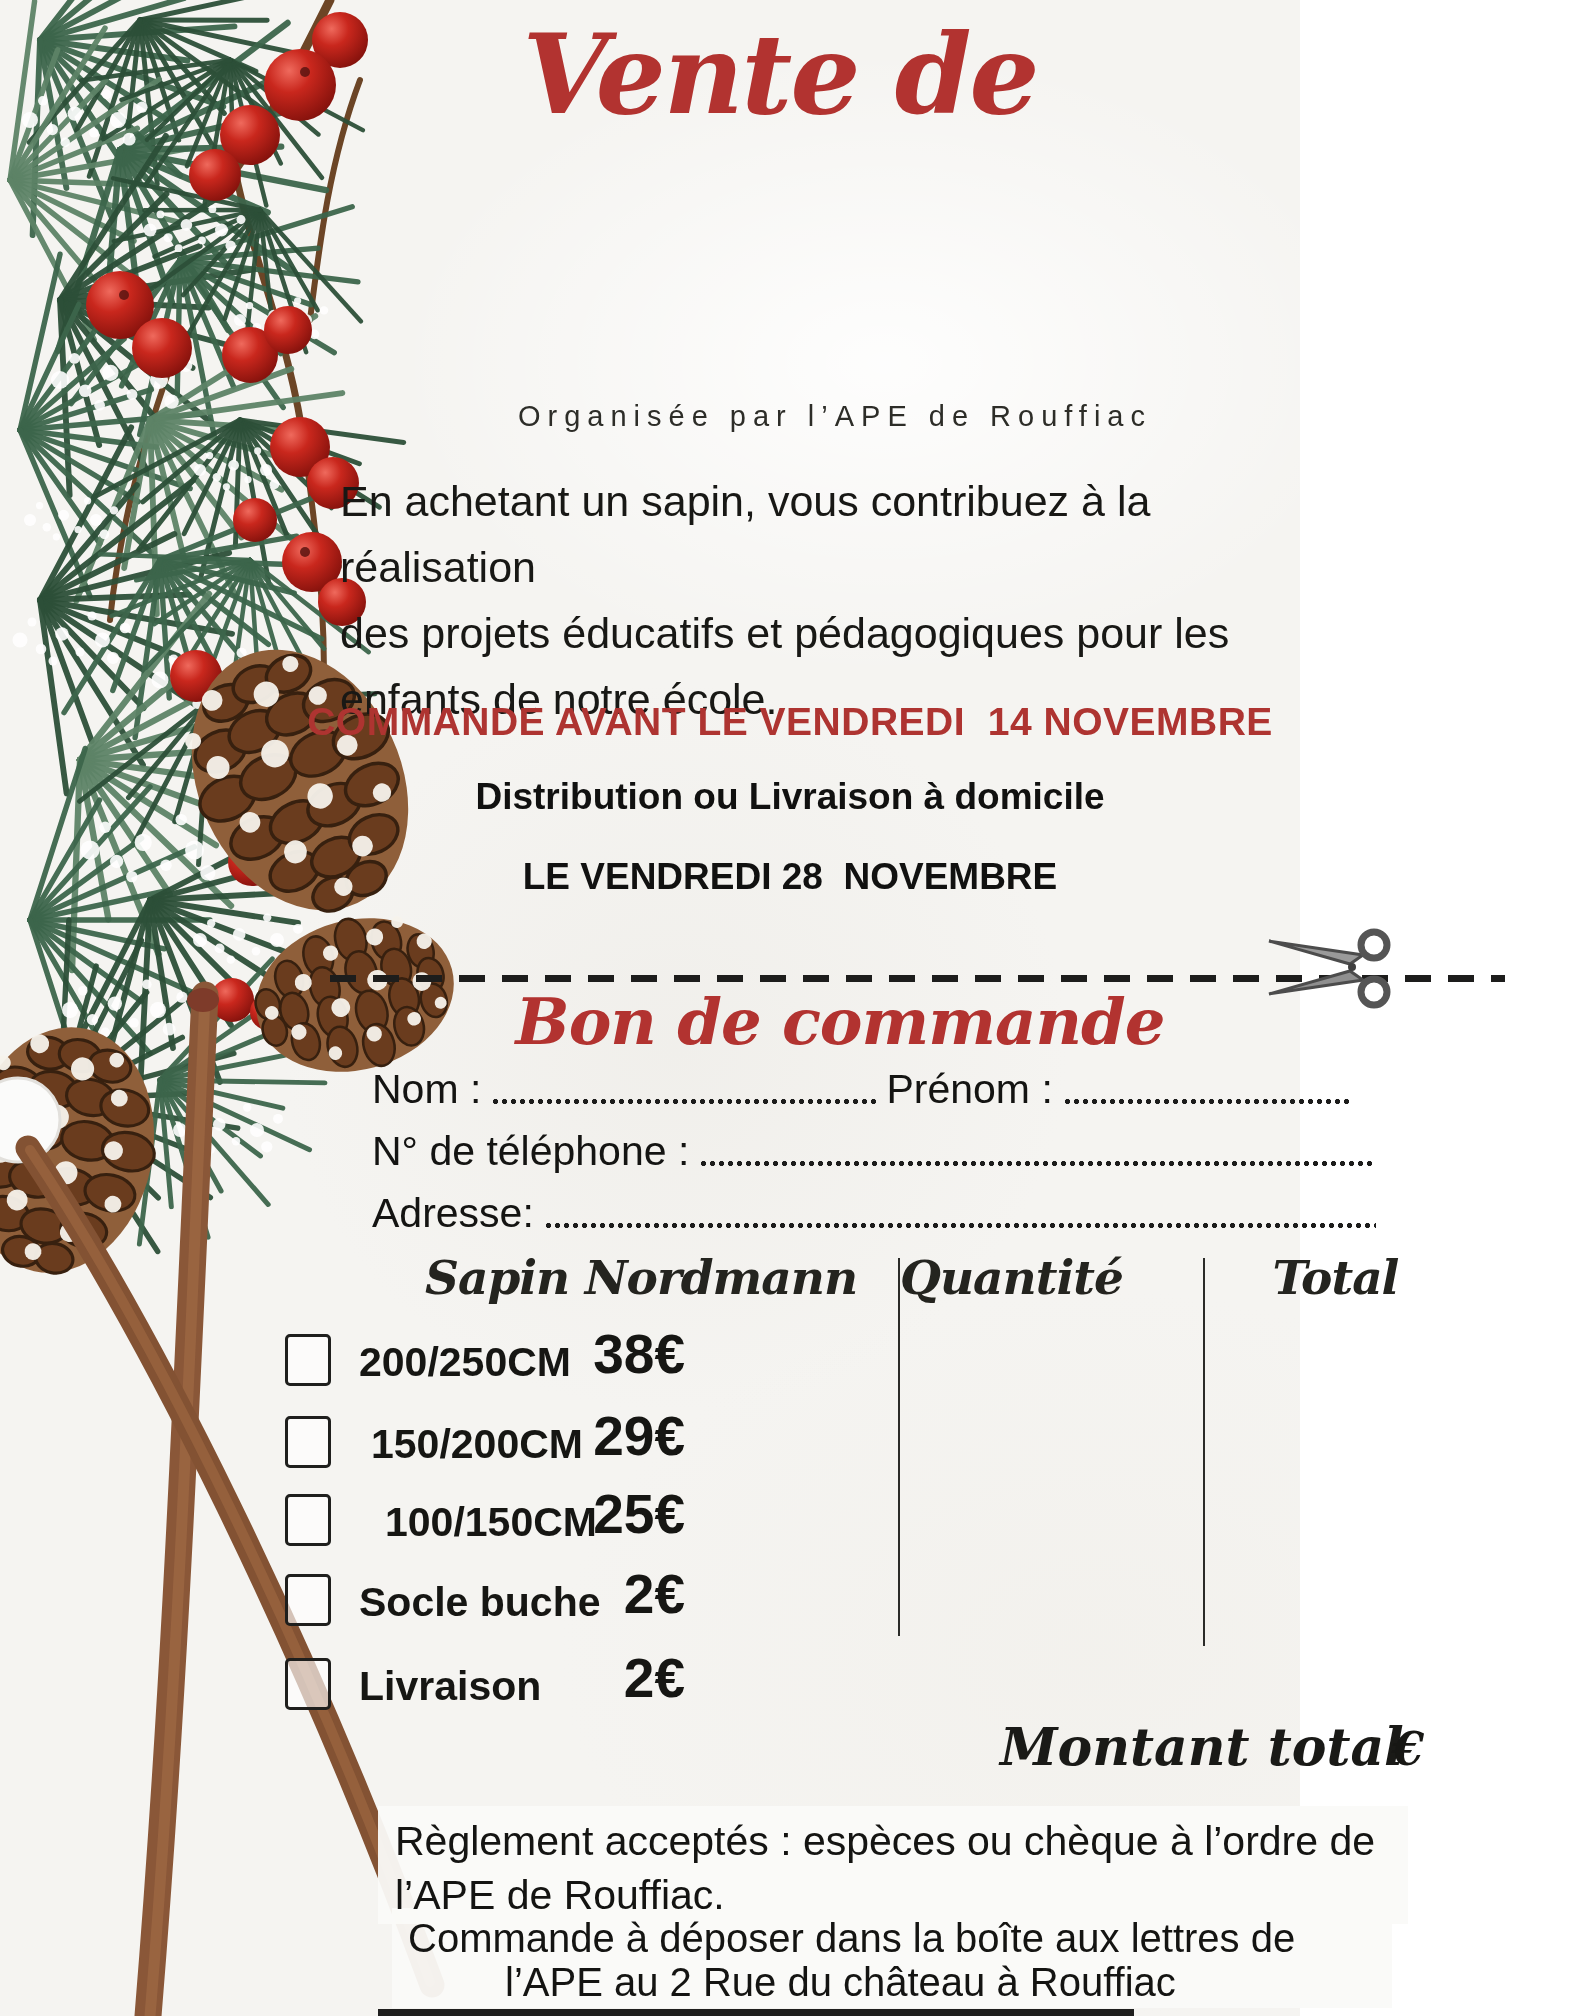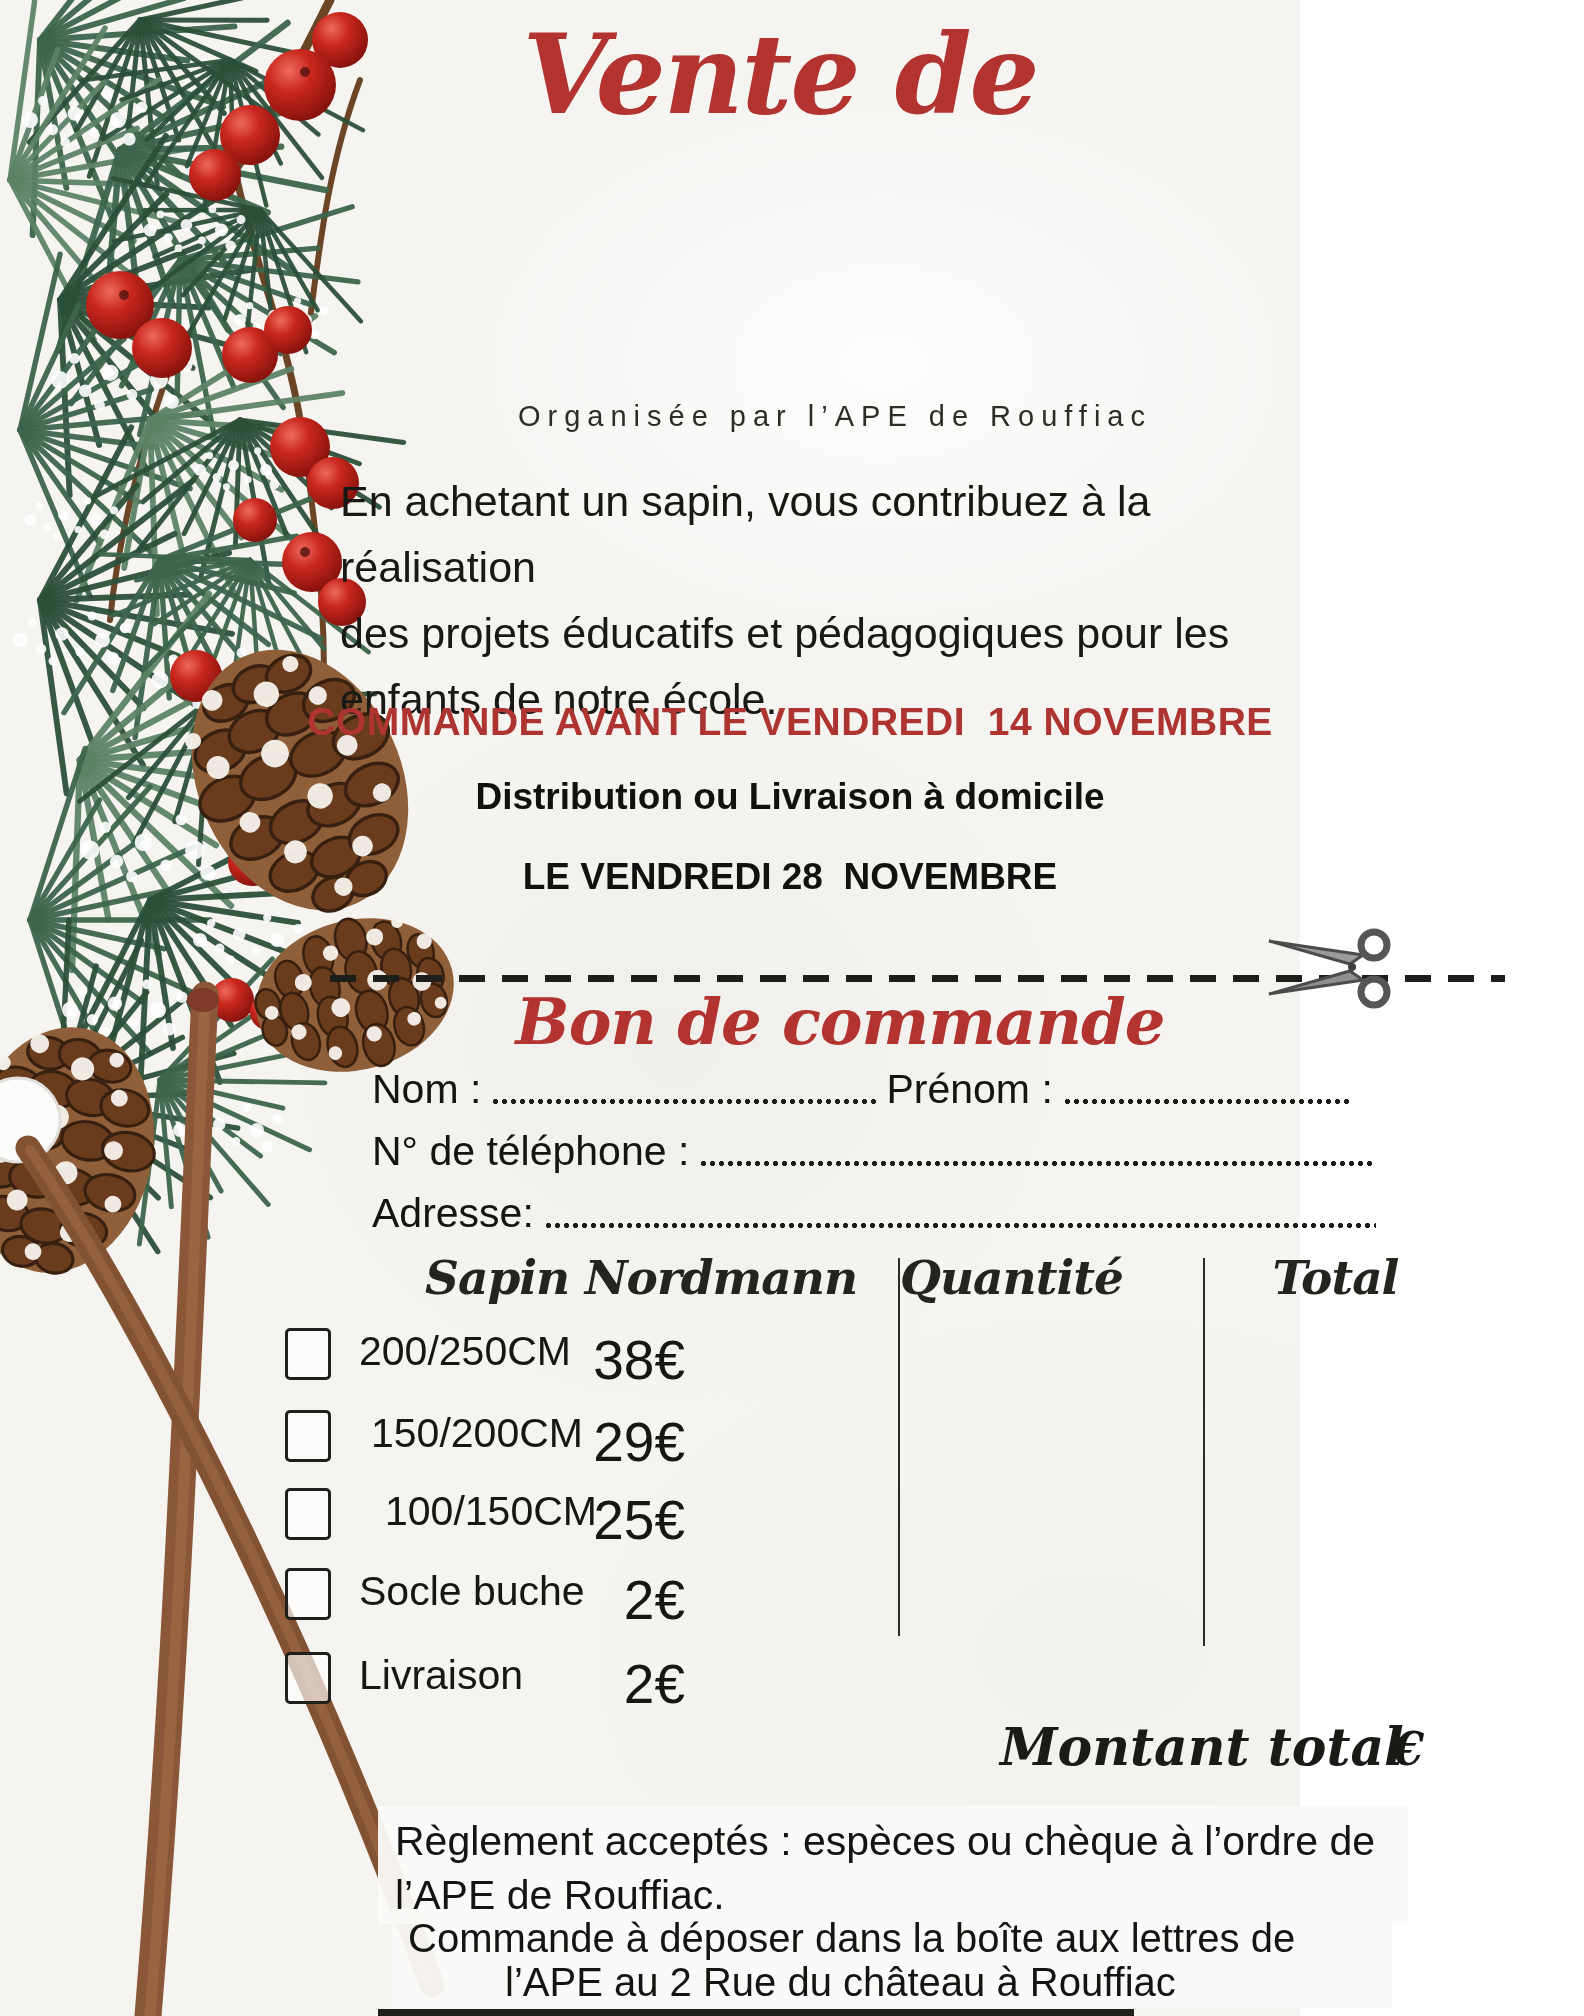--- a/index.html
+++ b/index.html
@@ -59,21 +59,21 @@
   .f3{left:372px;top:1190px;width:1010px;}
 
   .th{font-size:47px;color:#24241f;letter-spacing:-1px;}
   .th-product{left:425px;top:1250px;width:470px;}
   .th-qty{left:900px;top:1250px;width:303px;text-align:left;}
   .th-total{left:1203px;top:1250px;width:265px;text-align:center;}
   .vline{width:2px;background:#2b2b28;}
   .v1{left:898px;top:1258px;height:378px;}
   .v2{left:1203px;top:1258px;height:388px;}
 
-  .prow{left:285px;height:58px;width:400px;display:flex;align-items:flex-start;}
+  .prow{left:285px;height:58px;width:400px;display:flex;align-items:flex-end;font-weight:bold;}
   .checkbox{width:40px;height:46px;border:3px solid #1f1f1d;border-radius:5px;
     background:rgba(255,255,255,.65);flex:0 0 auto;}
   .prow .plabel{font-size:41px;color:#161613;margin-left:28px;white-space:nowrap;}
   .prow .pprice{position:absolute;right:0;width:130px;text-align:right;
     font-size:55px;color:#161613;}
   .r0{top:1328px;} .r1{top:1410px;gap:12px;} .r2{top:1488px;gap:26px;} .r3{top:1568px;} .r4{top:1652px;}
 
   .mtotal{left:1000px;top:1716px;width:300px;font-size:52px;color:#17171
 4;white-space:nowrap;}
   .meuro{left:1378px;top:1722px;width:60px;font-size:46px;color:#171714;text-align:center;}

